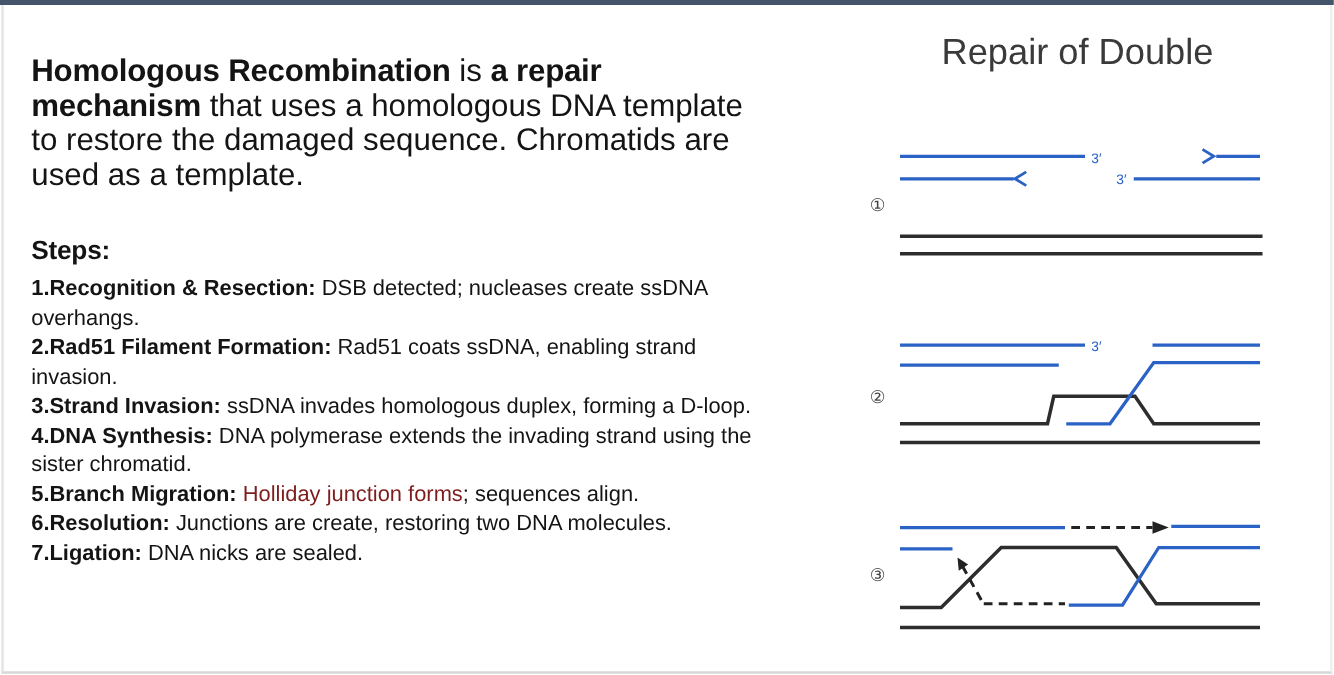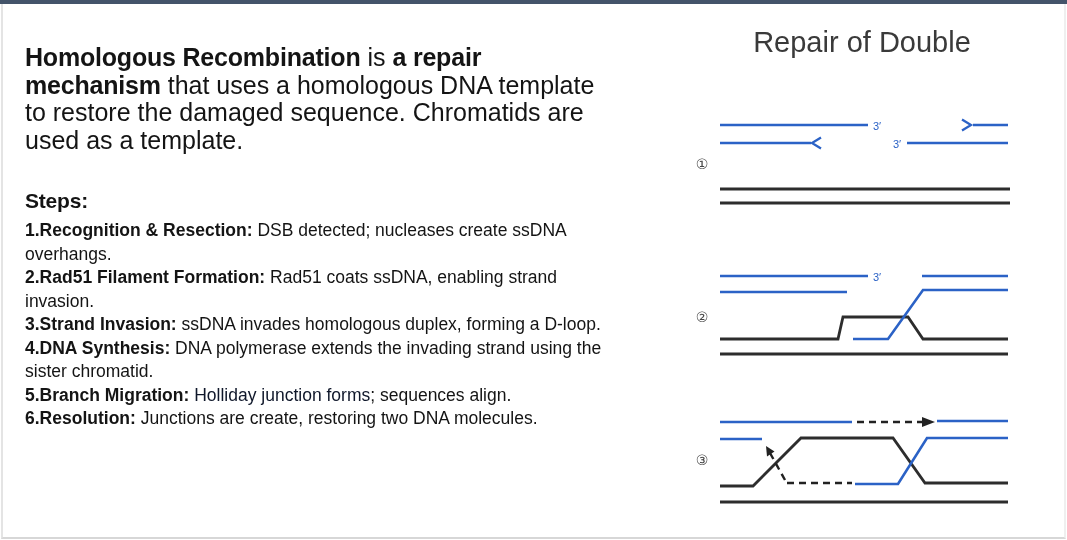--- a/index.html
+++ b/index.html
@@ -15,21 +15,21 @@
     pointer-events:none;
   }
 
   
   .left-col { position:absolute; left:25px; top:44px; width:640px; color:#141414; }
   .intro { font-size:25px; line-height:27.5px; max-width:588px; }
   .intro b { font-weight:800; letter-spacing:-0.2px; }
   .steps-heading { font-size:21px; line-height:26px; font-weight:800; margin-top:34px; letter-spacing:-0.2px; }
   .steps { margin-top:5px; font-size:17.5px; line-height:23.5px; max-width:592px; }
   .step b { font-weight:700; }
-  .hl-red { color:#0f172a; }
+  .hl-red { color:#7f1d1d; }
 
   
   .diagram-title {
     position:absolute; left:688px; top:23px; width:348px;
     text-align:center; font-size:29px; line-height:38px; color:#3a3a3a;
   }
   svg.diagram { position:absolute; left:690px; top:95px; }
   .sb { stroke:#2b62c6; stroke-width:2.6; fill:none; stroke-linecap:butt; }
   .sk { stroke:#2d2d2d; stroke-width:2.8; fill:none; stroke-linejoin:miter; }
   .dash  { stroke:#222222; stroke-width:2.4; fill:none; stroke-dasharray:7 5; }
@@ -49,20 +49,21 @@
 
   <div class="steps-heading">Steps:</div>
 
   <div class="steps">
     <div class="step"><b>1.Recognition &amp; Resection:</b><span> DSB detected; nucleases create ssDNA overhangs.</span></div>
     <div class="step"><b>2.Rad51 Filament Formation:</b><span> Rad51 coats ssDNA, enabling strand invasion.</span></div>
     <div class="step"><b>3.Strand Invasion:</b><span> ssDNA invades homologous duplex, forming a D-loop.</span></div>
     <div class="step"><b>4.DNA Synthesis:</b><span> DNA polymerase extends the invading strand using the sister chromatid.</span></div>
     <div class="step"><b>5.Branch Migration:</b><span class="hl-red"> Holliday junction forms</span><span>; sequences align.</span></div>
     <div class="step"><b>6.Resolution:</b><span> Junctions are create, restoring two DNA molecules.</span></div>
+    <div class="step"><b>7.Ligation:</b><span> DNA nicks are sealed.</span></div>
   </div>
 </div>
 
 <div class="diagram-title">
   <div>Repair of Double</div>
 </div>
 
 <svg class="diagram" width="340" height="430" viewBox="0 0 340 430">
 
   <g>

